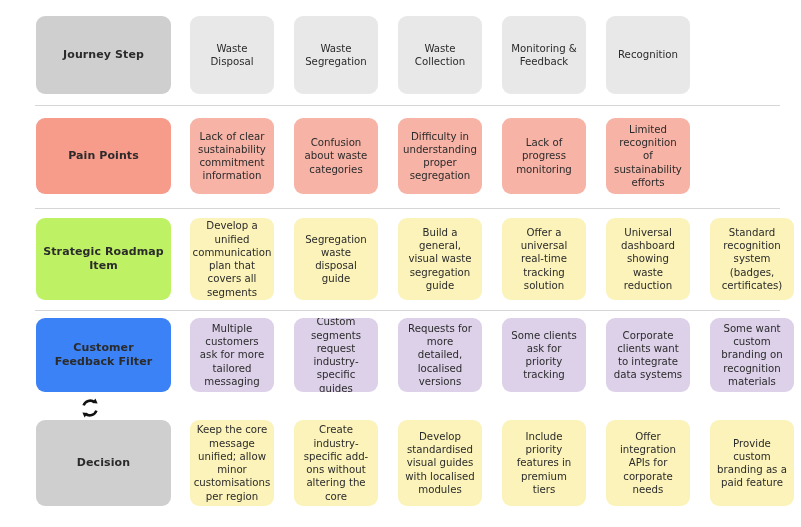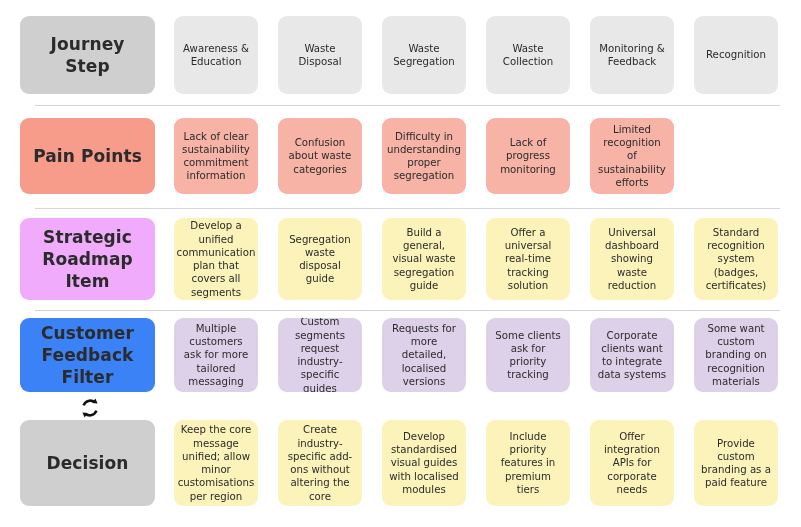--- a/index.html
+++ b/index.html
@@ -58,24 +58,24 @@
     justify-content: center;
     text-align: center;
     padding: 4px 7px;
     line-height: 1.30;
     overflow: hidden;
   }
 
   
   .cell.label {
     width: 135px;
-    margin-left: 20px;
+    margin-left: 36px;
     margin-right: 19px;
     font-weight: bold;
-    font-size: 17px;
+    font-size: 11px;
     letter-spacing: 0.1px;
   }
 
   
   .cell.item {
     width: 84px;
     margin-right: 20px;
     font-size: 10.2px;
     font-weight: normal;
   }
@@ -88,21 +88,21 @@
   .row-feedback .cell { height: 74px; }
   .row-decision .cell { height: 86px; }
 
   
   .theme-header-label { background: #cfcfcf; }
   .theme-header-item  { background: #e8e8e8; }
 
   .theme-pain-label   { background: #f79b8b; }
   .theme-pain-item    { background: #f7b3a6; }
 
-  .theme-road-label   { background: #f0abfc; }
+  .theme-road-label   { background: #bef264; }
   .theme-road-item    { background: #fbf3b9; }
 
   .theme-fb-label     { background: #3b82f6; text-align: center; }
   .theme-fb-item      { background: #ddd1ea; }
 
   .theme-dec-label    { background: #cfcfcf; }
   .theme-dec-item     { background: #fbf3b9; }
 
   
   #loop-icon {
@@ -117,21 +117,20 @@
 <body>
 
 <div id="board">
 
   <div class="rule r1"></div>
   <div class="rule r2"></div>
   <div class="rule r3"></div>
 
   <div class="row row-journey">
     <div class="cell label theme-header-label">Journey Step</div>
-    <div class="cell item theme-header-item">Awareness &amp; Education</div>
     <div class="cell item theme-header-item">Waste Disposal</div>
     <div class="cell item theme-header-item">Waste Segregation</div>
     <div class="cell item theme-header-item">Waste Collection</div>
     <div class="cell item theme-header-item">Monitoring &amp; Feedback</div>
     <div class="cell item theme-header-item">Recognition</div>
   </div>
 
   <div class="row row-pain">
     <div class="cell label theme-pain-label">Pain Points</div>
     <div class="cell item theme-pain-item">Lack of clear sustainability commitment information</div>

